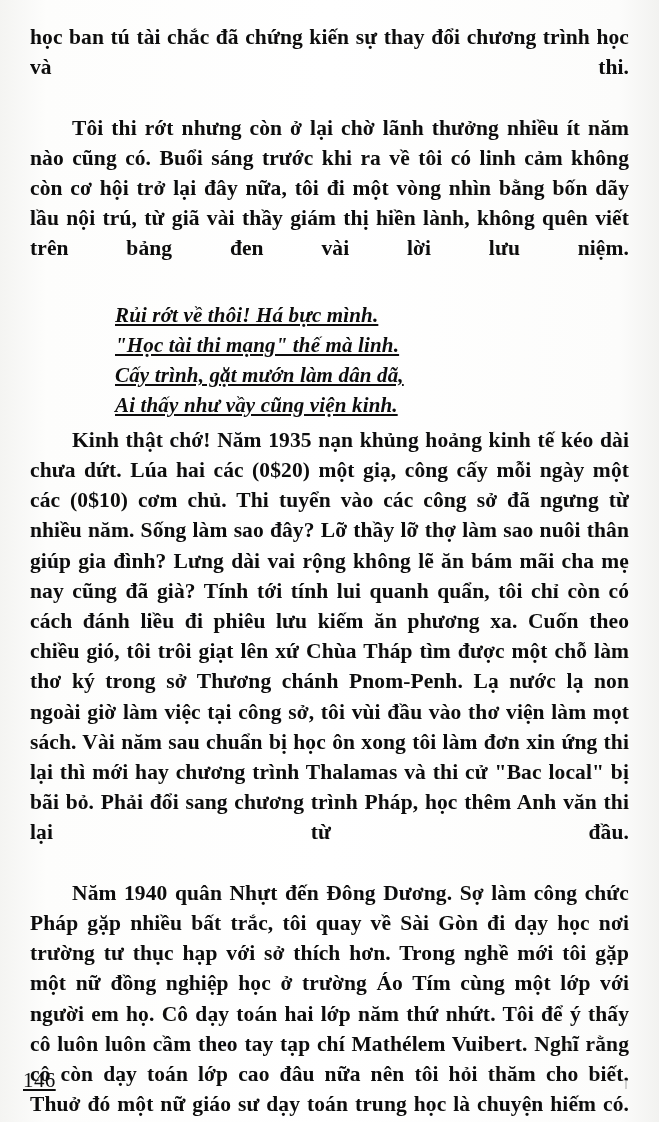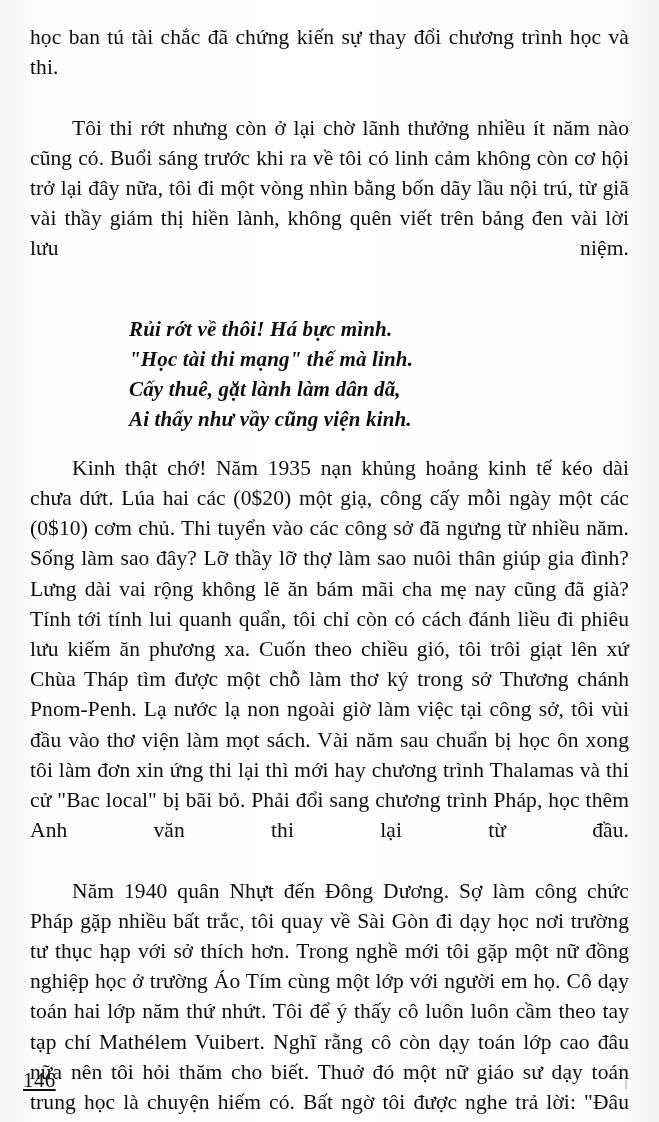--- a/index.html
+++ b/index.html
@@ -40,39 +40,41 @@
   }
 
   p.para {
     margin: 0;
     text-align: justify;
     text-justify: inter-word;
     font-size: 21.5px;
     line-height: 30.2px;
     letter-spacing: 0.1px;
     word-spacing: 0.3px;
+    font-weight: bold;
     -webkit-font-smoothing: none;
   }
   p.para.indent {
     text-indent: 42px;
   }
   p.para:last-child {
     text-align: justify;
   }
 
   
   p.para::after {
     content: "";
     display: inline-block;
     width: 100%;
   }
 
   .poem {
-    margin: 14px;
+    margin: 0;
     padding: 6px 0 5px 0;
+    text-decoration: underline;
   }
   .poem-line {
     display: block;
     font-style: italic;
     font-weight: bold;
     font-size: 21px;
     line-height: 30px;
     padding-left: 85px;
     white-space: nowrap;
     letter-spacing: 0.15px;
@@ -116,21 +118,21 @@
 
     <div class="body-text">
 
       <p class="para">học ban tú tài chắc đã chứng kiến sự thay đổi chương trình học và thi.</p>
 
       <p class="para indent">Tôi thi rớt nhưng còn ở lại chờ lãnh thưởng nhiều ít năm nào cũng có. Buổi sáng trước khi ra về tôi có linh cảm không còn cơ hội trở lại đây nữa, tôi đi một vòng nhìn bằng bốn dãy lầu nội trú, từ giã vài thầy giám thị hiền lành, không quên viết trên bảng đen vài lời lưu niệm.</p>
 
       <div class="poem">
         <span class="poem-line">Rủi rớt về thôi! Há bực mình.</span>
         <span class="poem-line">"Học tài thi mạng" thế mà linh.</span>
-        <span class="poem-line">Cấy thuê, gặt lành làm dân dã,</span>
+        <span class="poem-line">Cấy trình, gặt mướn làm dân dã,</span>
         <span class="poem-line">Ai thấy như vầy cũng viện kinh.</span>
       </div>
 
       <p class="para indent">Kinh thật chớ! Năm 1935 nạn khủng hoảng kinh tế kéo dài chưa dứt. Lúa hai các (0$20) một giạ, công cấy mỗi ngày một các (0$10) cơm chủ. Thi tuyển vào các công sở đã ngưng từ nhiều năm. Sống làm sao đây? Lỡ thầy lỡ thợ làm sao nuôi thân giúp gia đình? Lưng dài vai rộng không lẽ ăn bám mãi cha mẹ nay cũng đã già? Tính tới tính lui quanh quẩn, tôi chỉ còn có cách đánh liều đi phiêu lưu kiếm ăn phương xa. Cuốn theo chiều gió, tôi trôi giạt lên xứ Chùa Tháp tìm được một chỗ làm thơ ký trong sở Thương chánh Pnom-Penh. Lạ nước lạ non ngoài giờ làm việc tại công sở, tôi vùi đầu vào thơ viện làm mọt sách. Vài năm sau chuẩn bị học ôn xong tôi làm đơn xin ứng thi lại thì mới hay chương trình Thalamas và thi cử "Bac local" bị bãi bỏ. Phải đổi sang chương trình Pháp, học thêm Anh văn thi lại từ đầu.</p>
 
       <p class="para indent">Năm 1940 quân Nhựt đến Đông Dương. Sợ làm công chức Pháp gặp nhiều bất trắc, tôi quay về Sài Gòn đi dạy học nơi trường tư thục hạp với sở thích hơn. Trong nghề mới tôi gặp một nữ đồng nghiệp học ở trường Áo Tím cùng một lớp với người em họ. Cô dạy toán hai lớp năm thứ nhứt. Tôi để ý thấy cô luôn luôn cầm theo tay tạp chí Mathélem Vuibert. Nghĩ rằng cô còn dạy toán lớp cao đâu nữa nên tôi hỏi thăm cho biết. Thuở đó một nữ giáo sư dạy toán trung học là chuyện hiếm có. Bất ngờ tôi được nghe trả lời: "Đâu có, anh Hai, cô vẫn gọi tôi như vậy khi mới quen lúc còn đi học với em tôi. Em đang học ban Toán để thi Bac II tháng sáu tới đây." Sau tìm hiểu thêm, tôi mới biết người nầy có thành tích thi rớt bốn lần liên tiếp bằng Thành</p>
 
     </div>
 
   </div>

